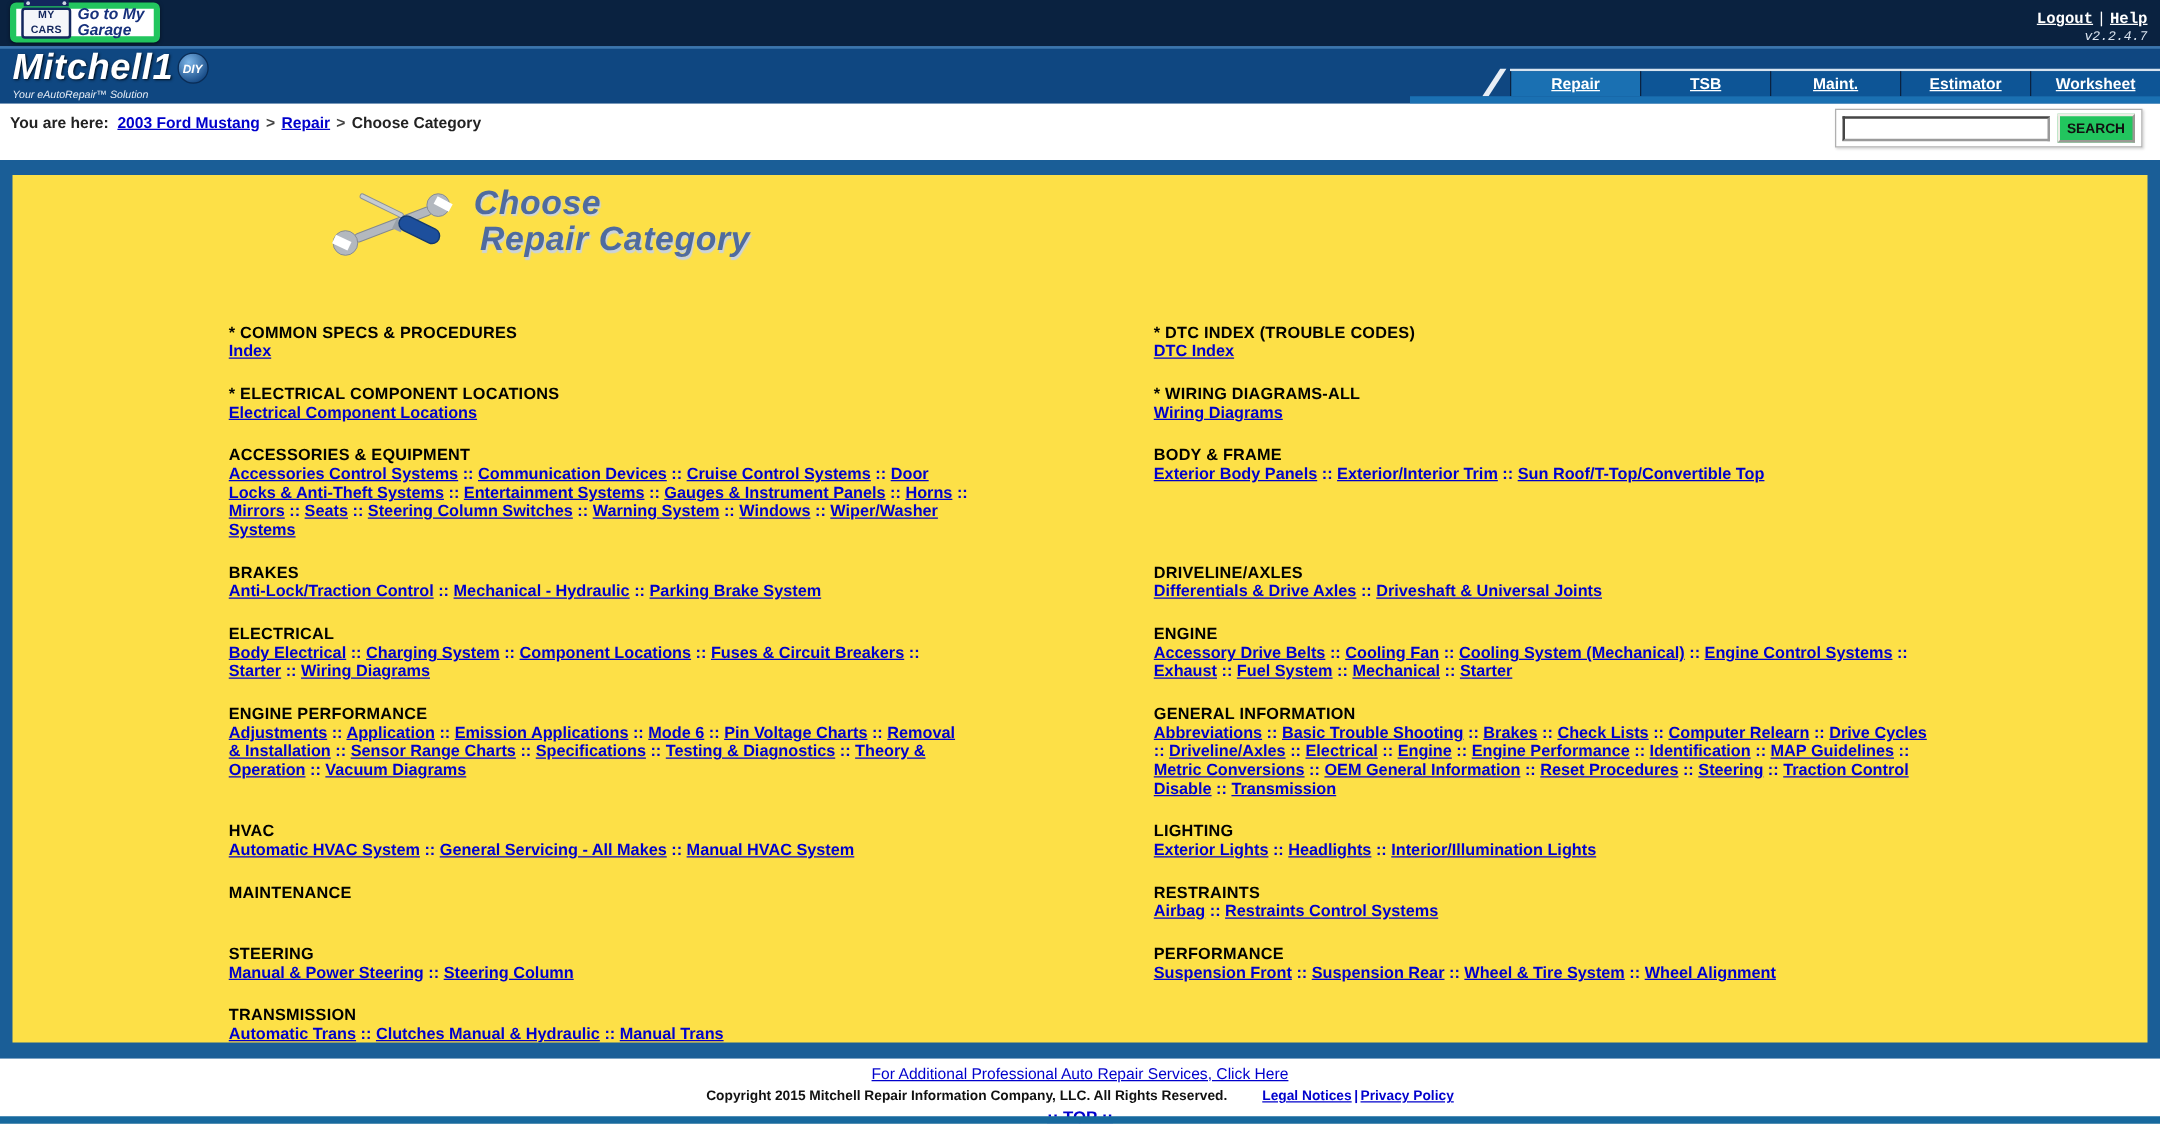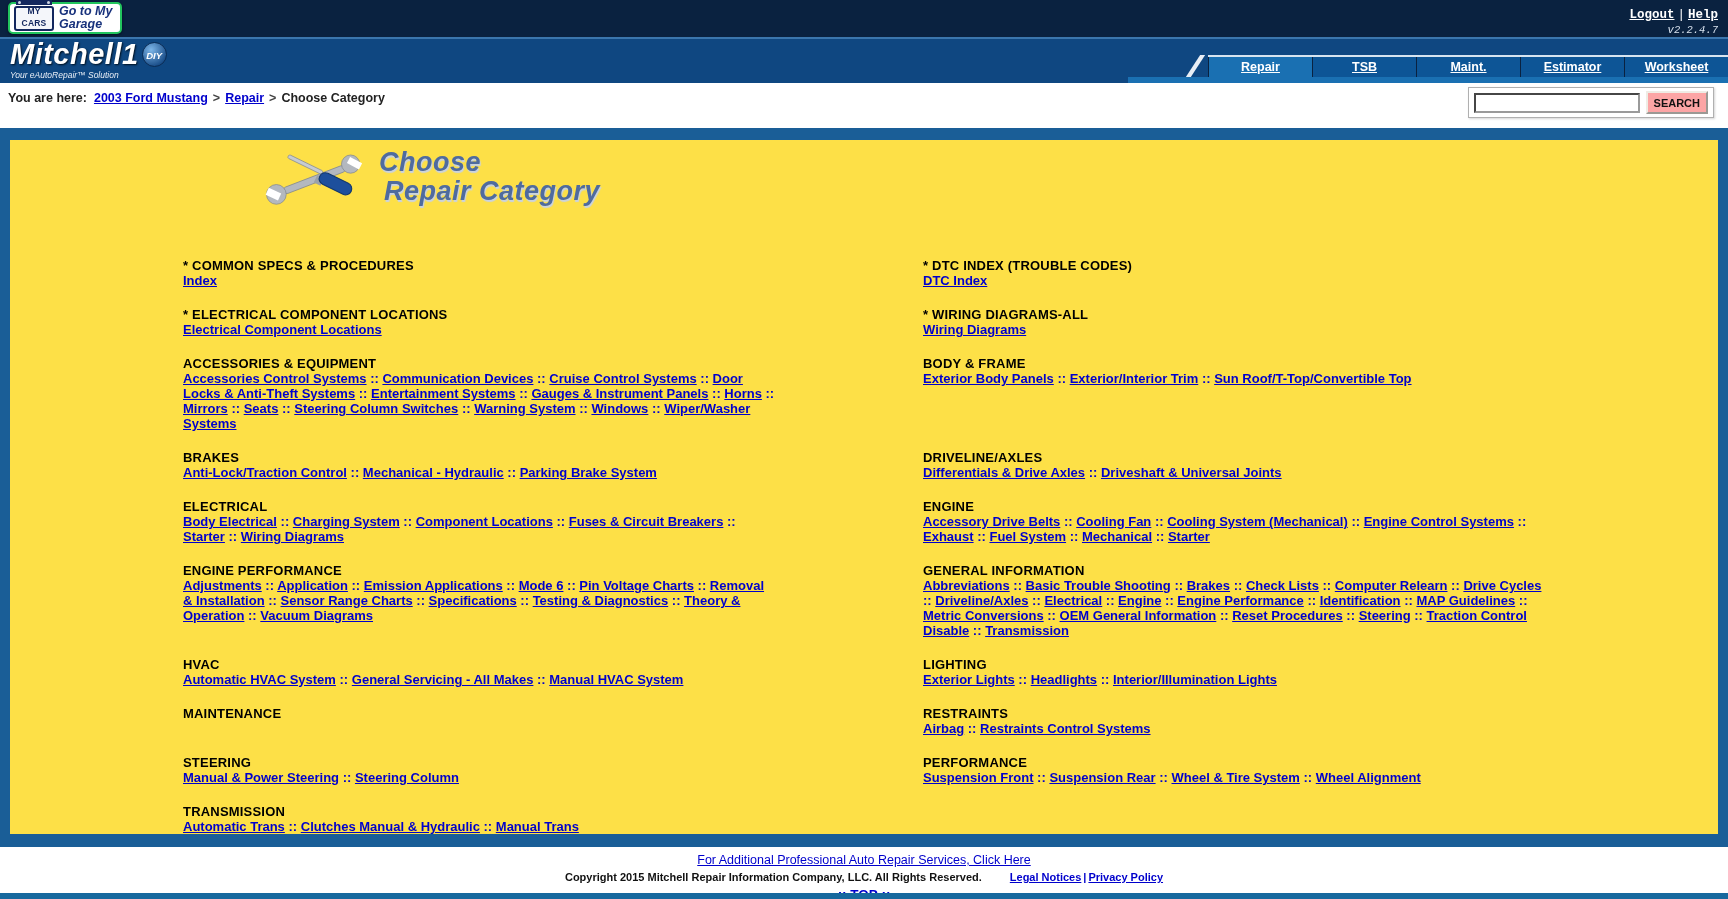--- a/index.html
+++ b/index.html
@@ -3,21 +3,21 @@
 <meta charset="utf-8">
 <style>
   * { box-sizing: border-box; }
   html,body { margin:0; padding:0; background:#fff; }
   body { font-family:"Liberation Sans", sans-serif; }
   .page { width:1728px; height:899px; display:flex; flex-direction:column; overflow:hidden; }
 
   
   .topbar { height:37px; background:#0A2240; position:relative; flex:none; }
   .mycars-btn { position:absolute; left:8px; top:2px; height:32px; background:#fff;
-    border:2px solid #22c55e; border-radius:5px; display:flex; align-items:center; gap:5px;
+    border:5px solid #22c55e; border-radius:5px; display:flex; align-items:center; gap:5px;
     padding:2px 8px 2px 4px; cursor:pointer; box-shadow:0 1px 3px rgba(0,0,0,.5); }
   .plate { width:40px; height:25px; border:2px solid #13275e; border-radius:3px; background:#f4f6fa;
     position:relative; display:flex; flex-direction:column; justify-content:flex-end; }
   .plate-top { height:7px; background:#13275e; display:flex; justify-content:space-between; padding:1px 2px; }
   .screw { width:3px; height:3px; background:#cfd6e4; border-radius:50%; }
   .plate-text { font-size:8.5px; font-weight:bold; color:#13275e; text-align:center; line-height:12px; letter-spacing:.2px; }
   .garage-label { font-style:italic; font-weight:bold; color:#17317c; font-size:12.5px; line-height:13px; }
   .top-right { position:absolute; right:10px; top:5px; text-align:right;font-family:Liberation Mono, monospace; }
   .top-right a { color:#fff; font-size:12.5px; font-weight:bold; text-decoration:underline; }
   .top-right .pipe { color:#fff; font-size:12.5px; padding:0 3px; }
@@ -43,21 +43,21 @@
   .underbar { position:absolute; right:0; bottom:0; width:600px; height:6px; background:#1A70B2; }
 
   
   .crumbrow { height:45px; background:#fff; position:relative; flex:none; }
   .breadcrumb { position:absolute; left:8px; top:8px; font-size:12.5px; font-weight:bold; color:#222; }
   .breadcrumb a { color:#0000CC; text-decoration:underline; }
   .breadcrumb .bsep { padding:0 5px; color:#444; }
   .search-panel { position:absolute; right:14px; top:4px; width:246px; height:31px; border:1px solid #b0b0b0;
     background:#fff; display:flex; align-items:center; gap:6px; padding:0 5px; box-shadow:1px 1px 2px #d5d5d5; }
   .search-input { flex:1; height:20px; border:2px inset #9a9a9a; font-size:12px; padding:0 3px; }
-  .search-btn { height:23px; background:#fca5a5; border:2px outset #efece5; font-weight:bold;
+  .search-btn { height:23px; background:#22c55e; border:2px outset #efece5; font-weight:bold;
     font-size:11px; padding:0 6px; cursor:pointer; color:#111; }
 
   
   .main { flex:1; background:#1A5E97; padding:12px 10px 13px; }
   .panel { background:#fde047; height:100%; overflow:hidden; }
   .title-block { display:flex; align-items:flex-start; margin:8px 0 0 255px; height:72px; }
   .title-text { font-size:27px; font-weight:bold; font-style:italic; color:#4F6B9E; line-height:29px;
     margin-left:14px; text-shadow:1px 2px 1px #c9d2e0; letter-spacing:.5px; }
   .title-line2 { padding-left:5px; }
 

